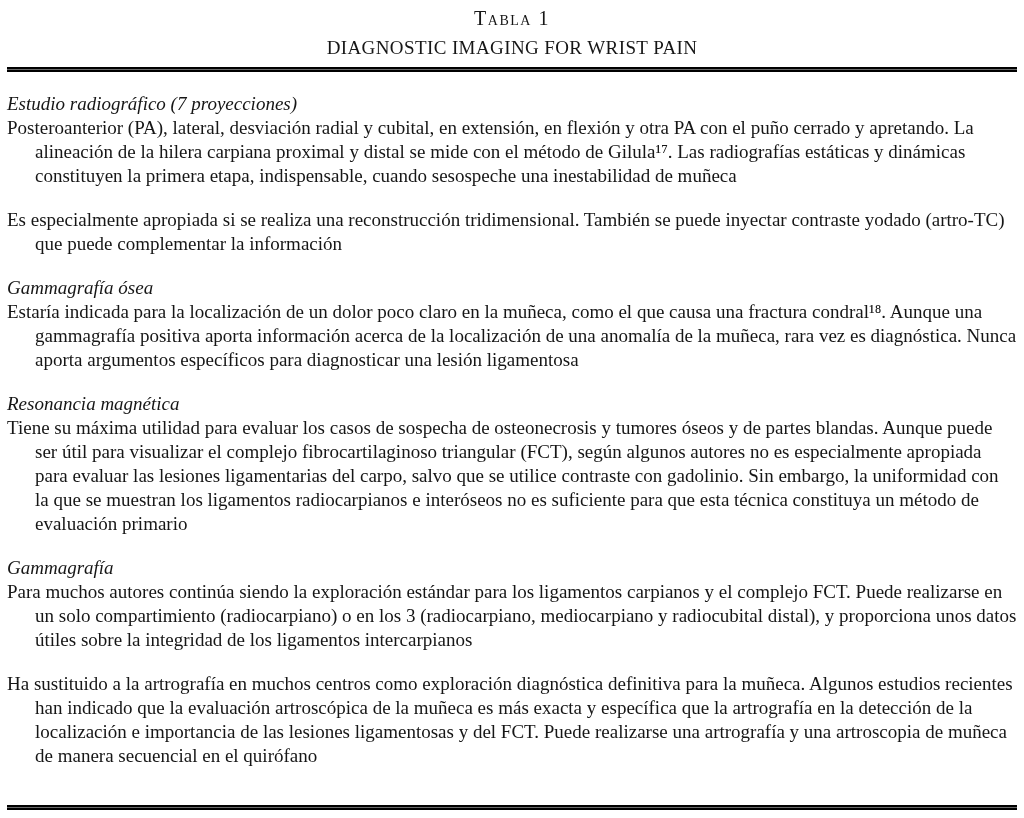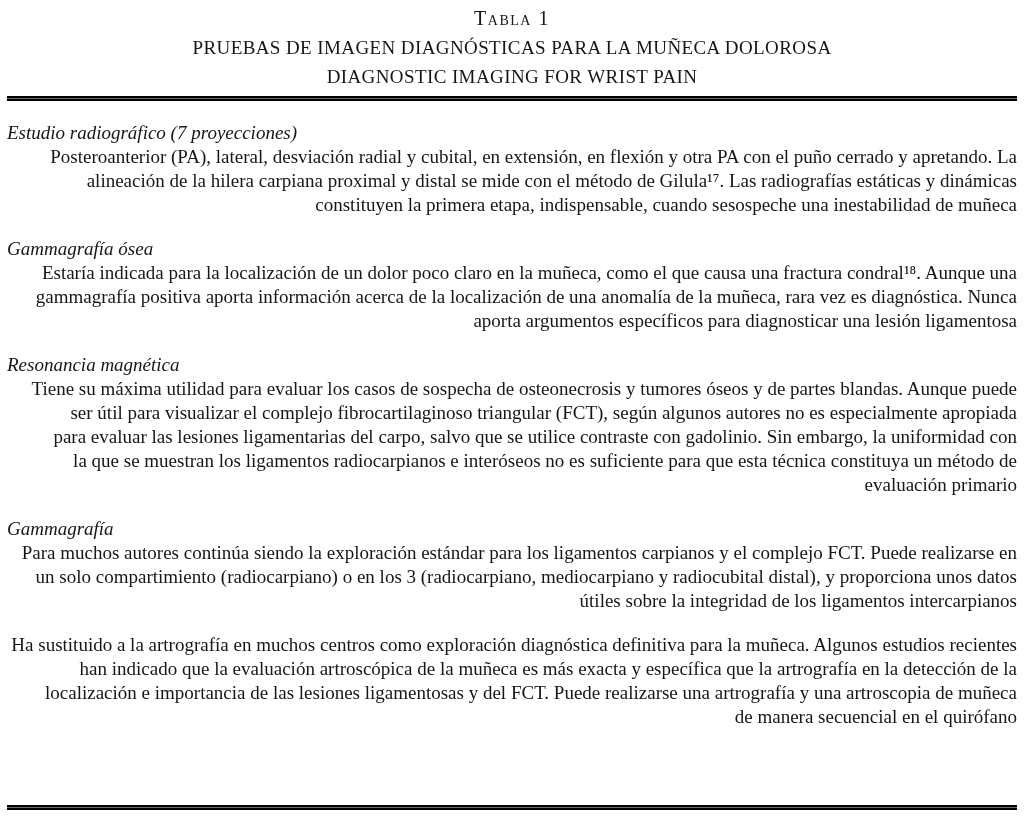--- a/index.html
+++ b/index.html
@@ -52,44 +52,43 @@
     font-style: italic;
     font-size: 19px;
     line-height: 24px;
   }
   .section-body {
     font-size: 19px;
     line-height: 24px;
     margin: 0;
     padding-left: 28px;
     text-indent: -28px;
-    text-align: right;
   }
 </style>
 </head>
 <body>
 
 <div class="page">
 
   <div class="title-block">
     <div class="table-label">Tabla 1</div>
-    <div class="table-title">PRUEBAS DE IMAGEN DIAGNÓSTICAS PARA LA MUÑECA DOLOROSA</div>
     <div class="table-title">DIAGNOSTIC IMAGING FOR WRIST PAIN</div>
   </div>
 
   <div class="rule rule-top"></div>
 
   <div>
 
     <div class="section">
       <div class="section-heading">Estudio radiográfico (7 proyecciones)</div>
       <p class="section-body">Posteroanterior (PA), lateral, desviación radial y cubital, en extensión, en flexión y otra PA con el puño cerrado y apretando. La alineación de la hilera carpiana proximal y distal se mide con el método de Gilula¹⁷. Las radiografías estáticas y dinámicas constituyen la primera etapa, indispensable, cuando sesospeche una inestabilidad de muñeca</p>
     </div>
 
     <div class="section">
+      <p class="section-body">Es especialmente apropiada si se realiza una reconstrucción tridimensional. También se puede inyectar contraste yodado (artro-TC) que puede complementar la información</p>
     </div>
 
     <div class="section">
       <div class="section-heading">Gammagrafía ósea</div>
       <p class="section-body">Estaría indicada para la localización de un dolor poco claro en la muñeca, como el que causa una fractura condral¹⁸. Aunque una gammagrafía positiva aporta información acerca de la localización de una anomalía de la muñeca, rara vez es diagnóstica. Nunca aporta argumentos específicos para diagnosticar una lesión ligamentosa</p>
     </div>
 
     <div class="section">
       <div class="section-heading">Resonancia magnética</div>
       <p class="section-body">Tiene su máxima utilidad para evaluar los casos de sospecha de osteonecrosis y tumores óseos y de partes blandas. Aunque puede ser útil para visualizar el complejo fibrocartilaginoso triangular (FCT), según algunos autores no es especialmente apropiada para evaluar las lesiones ligamentarias del carpo, salvo que se utilice contraste con gadolinio. Sin embargo, la uniformidad con la que se muestran los ligamentos radiocarpianos e interóseos no es suficiente para que esta técnica constituya un método de evaluación primario</p>

